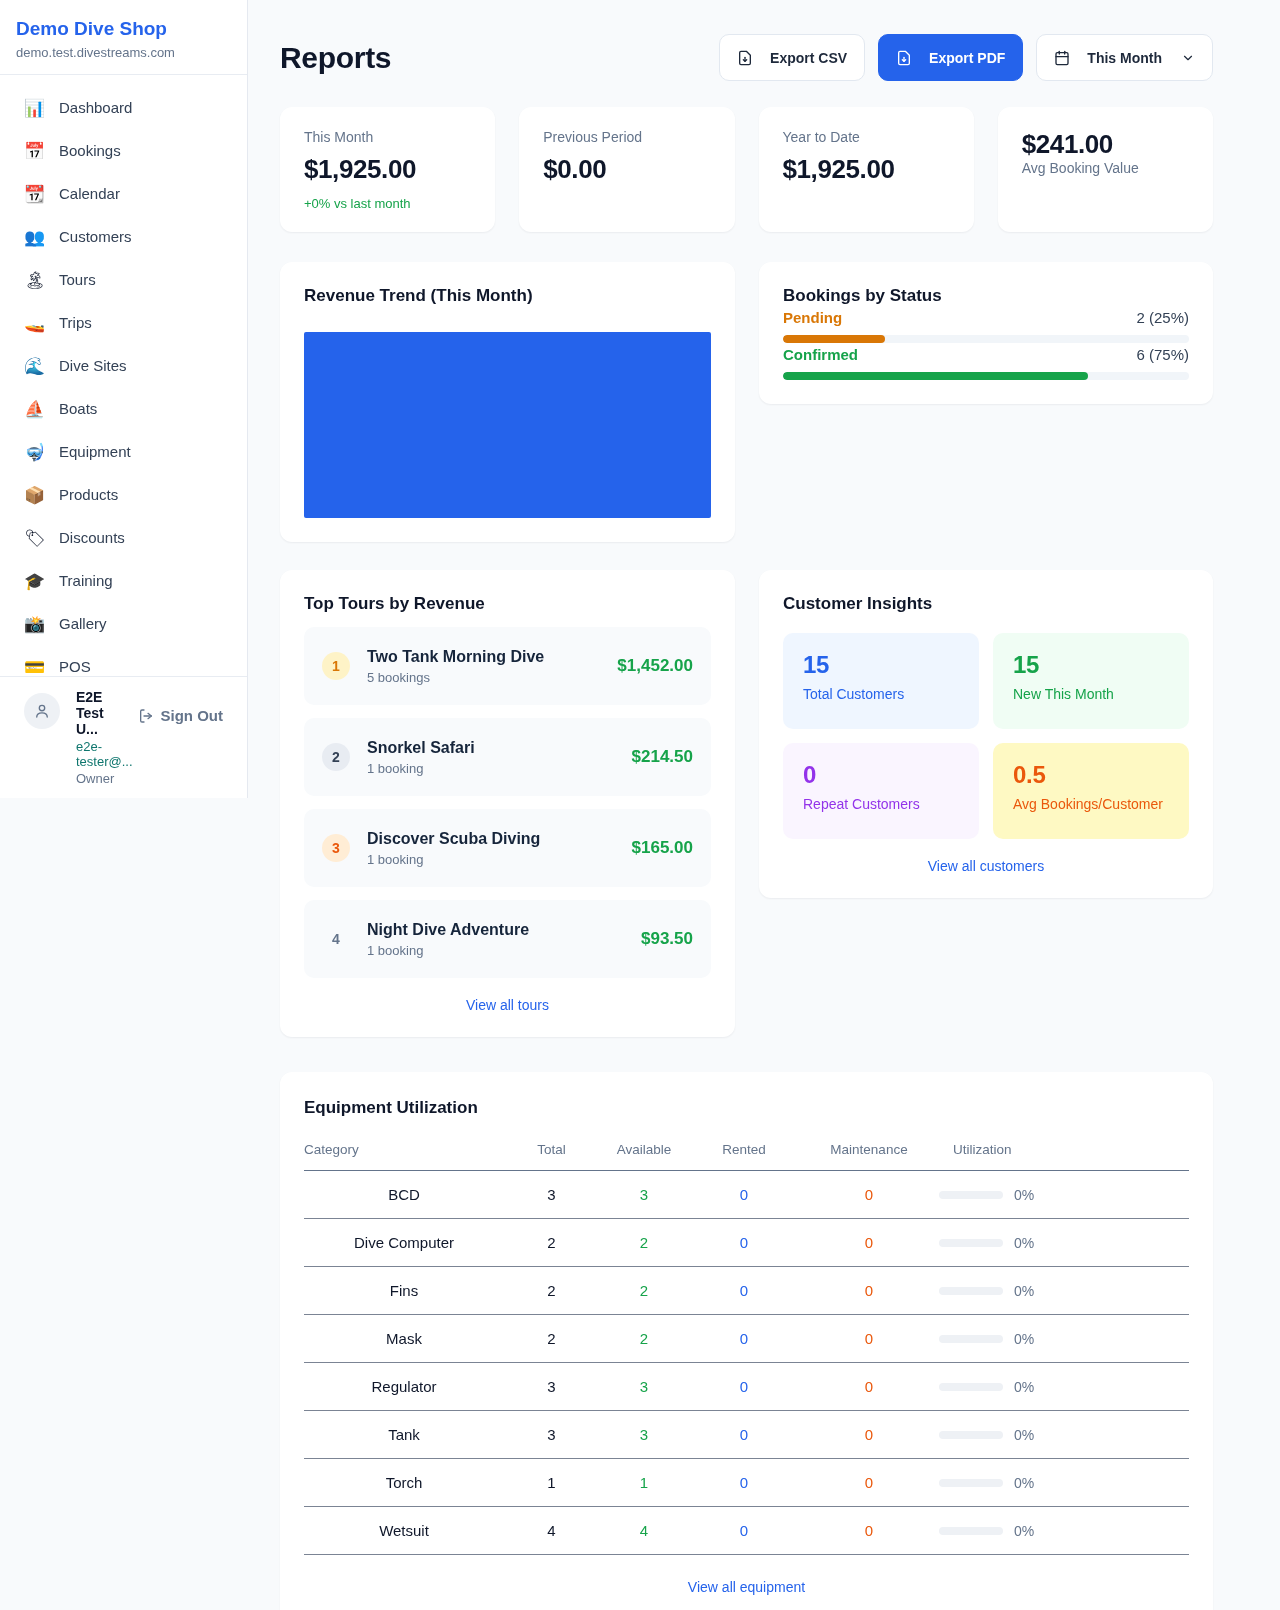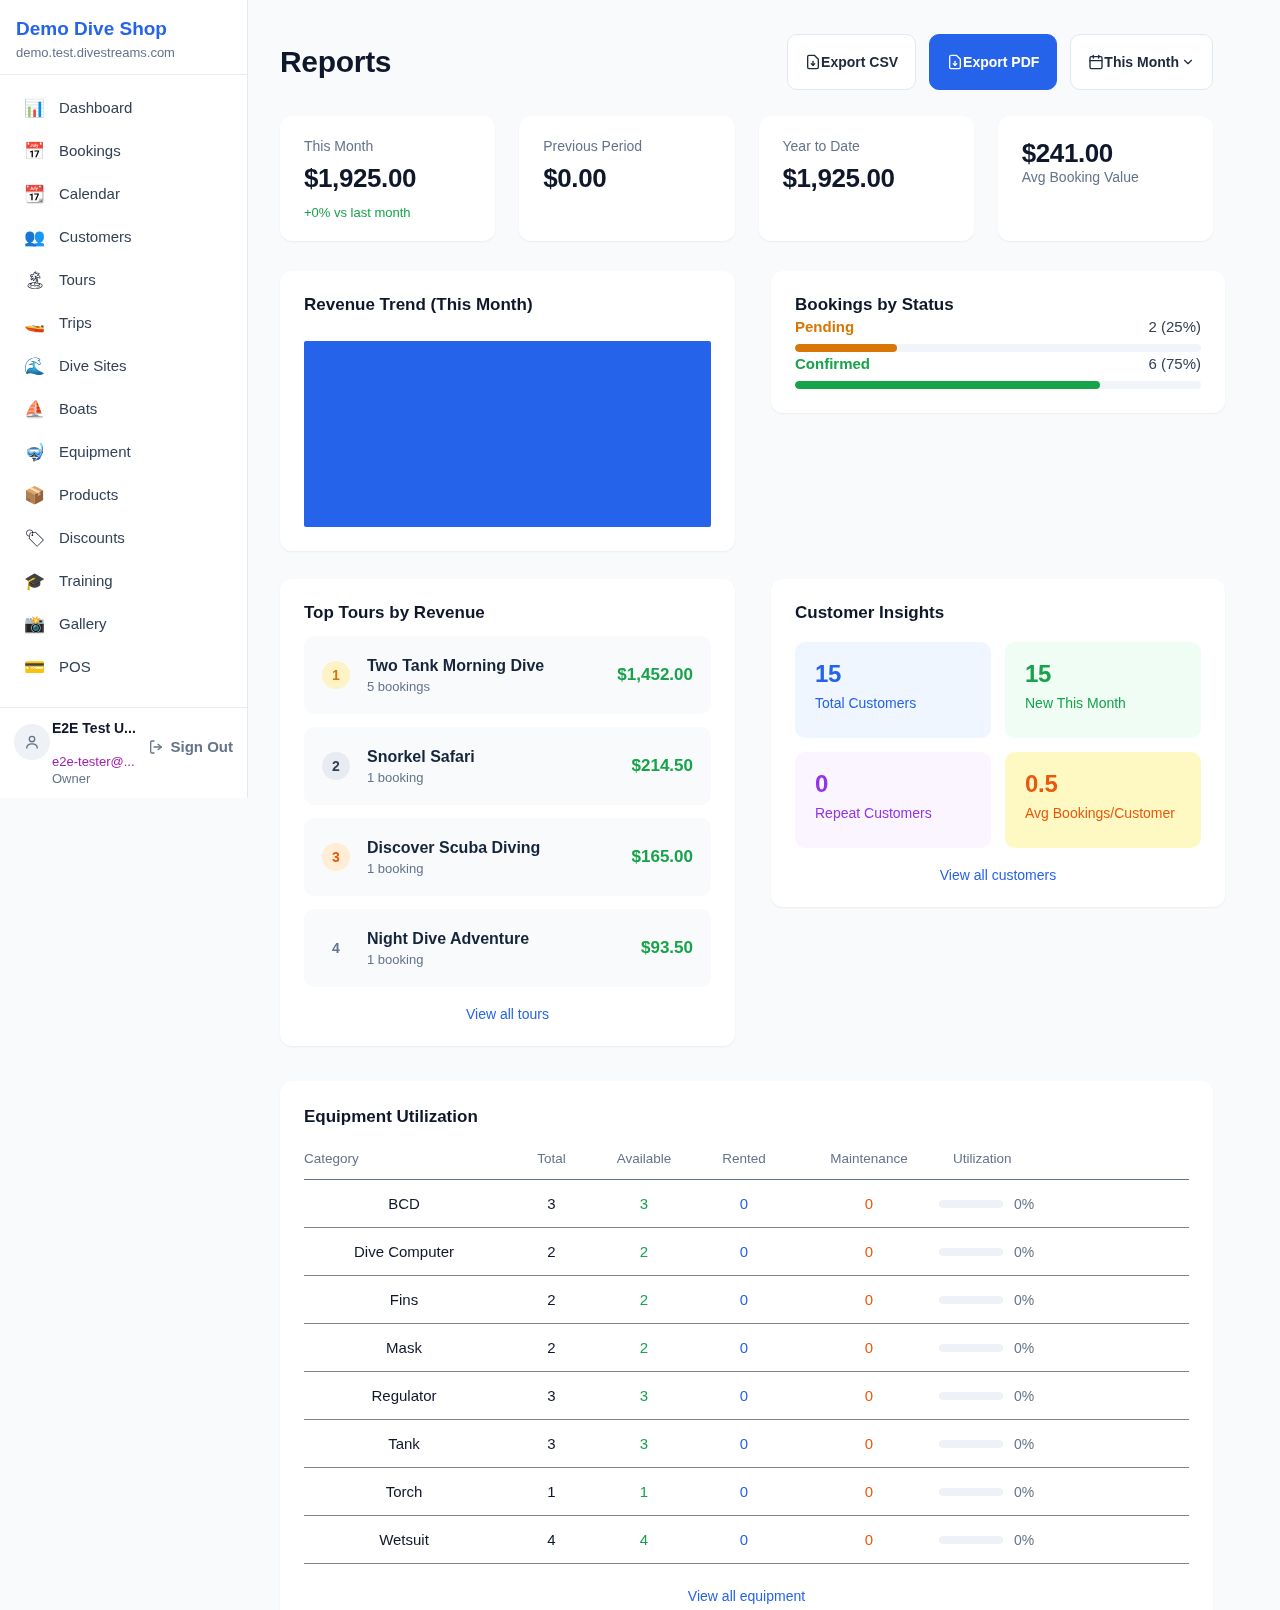--- a/index.html
+++ b/index.html
@@ -19,57 +19,57 @@
   .shop-name { font-size:19px; font-weight:bold; color:#2563eb; }
   .shop-domain { font-size:13px; color:#64748b; margin-top:5px; }
   .nav { padding:14px 12px 0 12px; flex:1; overflow:hidden; position:relative; }
   .nav-item {
     display:flex; align-items:center; gap:13px; height:37px; margin-bottom:6px;
     padding:0 12px; border-radius:8px; cursor:pointer;
   }
   .nav-icon { font-size:17px; width:22px; text-align:center; font-family:"DejaVu Sans",sans-serif; }
   .nav-label { font-size:15px; color:#334155; }
   .sidebar-foot {
-    border-top:1px solid #e8ecf2; padding:12px 14px;
-    display:flex; align-items:flex-start; gap:2px;
+    border-top:1px solid #e8ecf2; padding:12px 24px;
+    display:flex; align-items:flex-start; gap:16px;
   }
   .avatar {
     width:36px; height:36px; border-radius:50%; background:#eef1f5; flex:none;
     display:flex; align-items:center; justify-content:center; color:#64748b; margin-top:4px;
   }
   .user-meta { flex:1; min-width:0; }
   .user-name { font-size:14px; font-weight:bold; color:#0f172a; }
-  .user-email { font-size:13px; color:#a21caf; margin-top:18px; }
+  .user-email { font-size:13px; color:#0f766e; margin-top:2px; }
   .user-role { font-size:13px; color:#64748b; margin-top:2px; }
   .signout { display:flex; align-items:center; gap:7px; color:#64748b; font-size:15px;
     margin-top:18px; cursor:pointer; white-space:nowrap;font-weight:bold; }
   
   .main { position:absolute; left:248px; top:0; width:1032px; padding:34px 0 60px 32px; }
   .main-inner { width:933px; }
   .page-head { display:flex; align-items:center; justify-content:space-between; margin-bottom:26px; }
   .page-title { font-size:30px; font-weight:bold; letter-spacing:-0.3px; color:#0f172a; }
   .head-actions { display:flex; gap:13px; }
   .btn {
-    display:flex; align-items:center; gap:0; height:56px; padding:0 17px;
+    display:flex; align-items:center; gap:17px; height:47px; padding:0 17px;
     border-radius:10px; font-size:14px; font-weight:600; cursor:pointer;
     background:#ffffff; border:1px solid #e2e8f0; color:#1e293b;
   }
   .btn.primary { background:#2563eb; border-color:#2563eb; color:#ffffff; }
   .btn svg { flex:none; }
   .chev { margin-left:2px; }
   
   .card { background:#ffffff; border-radius:12px; box-shadow:0 1px 2px rgba(15,23,42,0.06); }
   .stats-grid { display:grid; grid-template-columns:repeat(4,1fr); gap:24px; margin-bottom:30px; }
   .stat-card { padding:22px 24px; height:125px; }
   .stat-label { font-size:14px; color:#64748b; }
   .stat-value { font-size:26px; font-weight:bold; color:#0f172a; margin-top:9px; letter-spacing:-0.4px; }
   .stat-delta { font-size:13px; color:#16a34a; margin-top:11px; }
   .stat-card.value-first .stat-value { margin-top:0; }
   .stat-card.value-first .stat-label { }
-  .two-col { display:grid; grid-template-columns:455px 454px; gap:36px; align-items:start; }
+  .two-col { display:grid; grid-template-columns:455px 454px; gap:24px; align-items:start; }
   .row2 { margin-bottom:28px; }
   .row3 { margin-bottom:35px; }
   .card-pad { padding:24px; }
   .card-title { font-size:17px; font-weight:bold; color:#0f172a; }
   
   .chart-block { margin-top:26px; height:186px; background:#2563eb; border-radius:2px; }
   
   .status-row { margin-top:3px; }
   .status-line { display:flex; justify-content:space-between; align-items:baseline; }
   .status-name { font-size:15px; font-weight:bold; }

